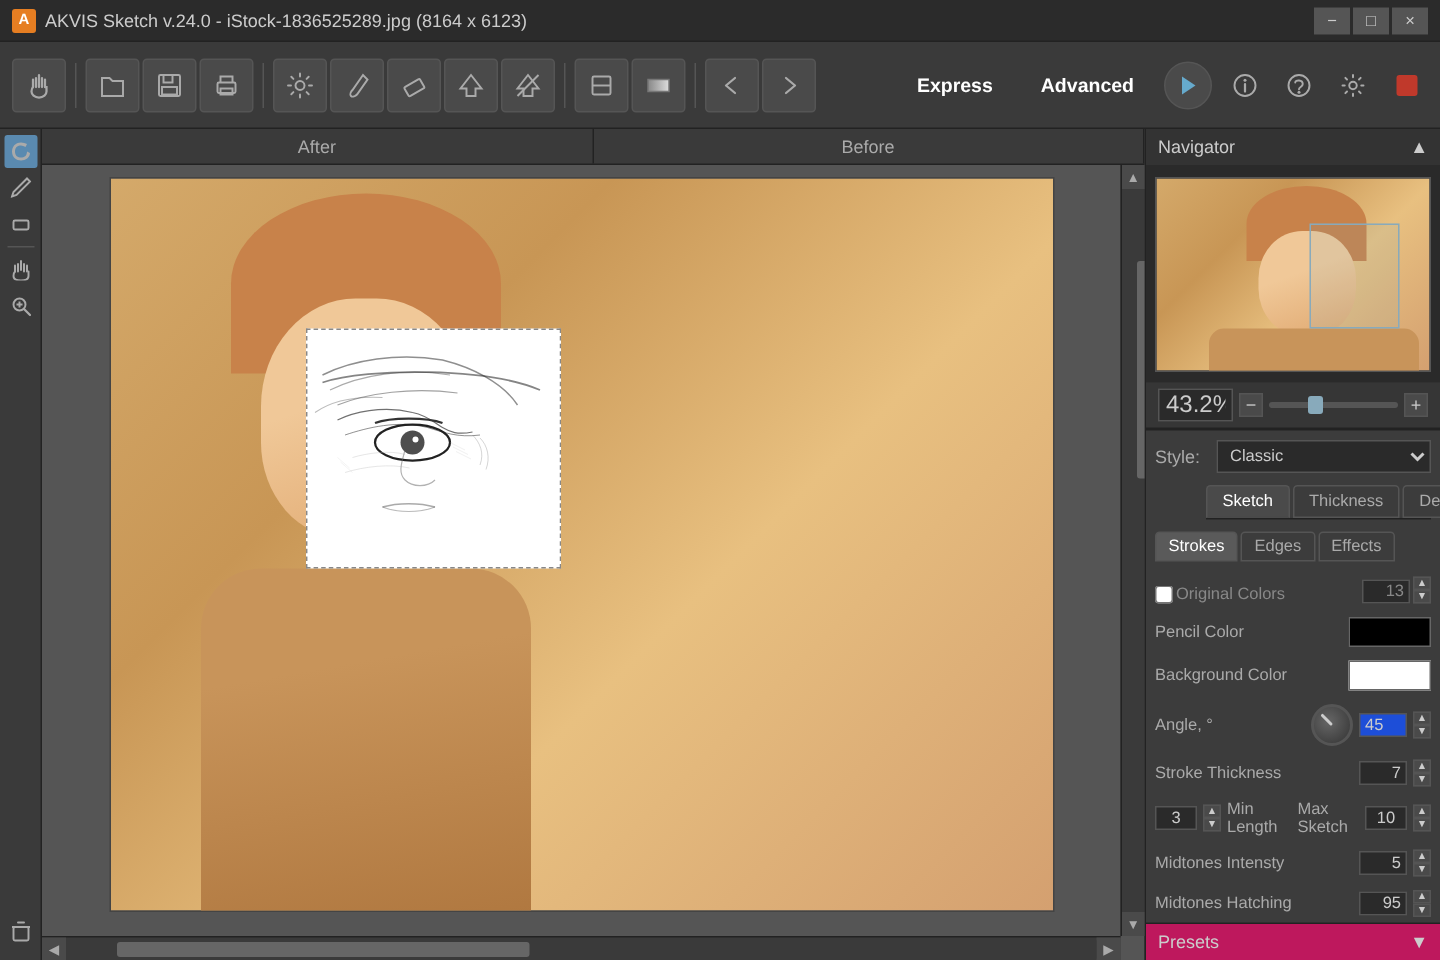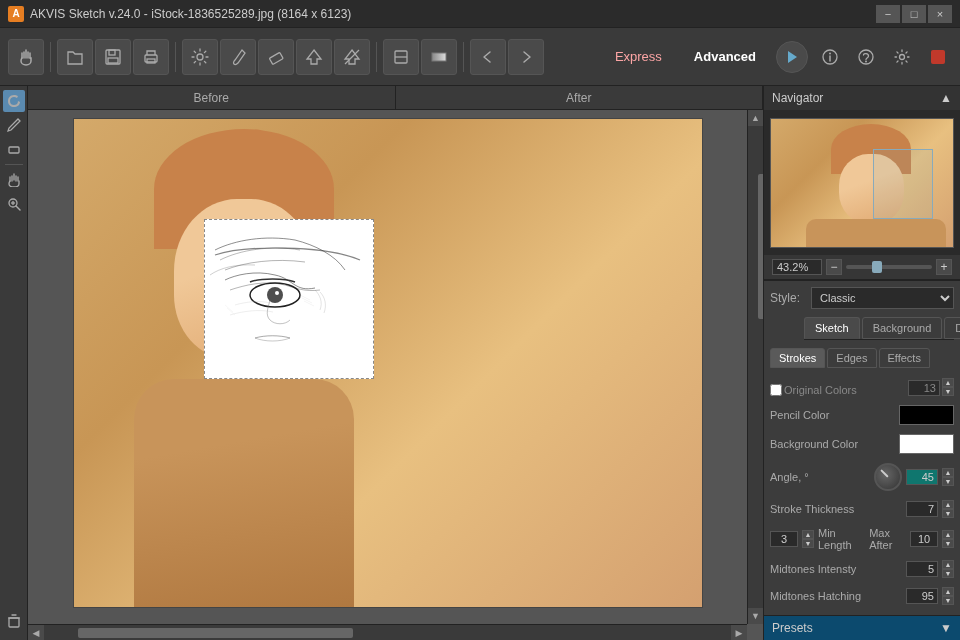--- a/index.html
+++ b/index.html
@@ -11,21 +11,21 @@
     #title-bar .title-icon { width: 16px; height: 16px; background: #e67e22; border-radius: 2px; display: flex; align-items: center; justify-content: center; font-size: 10px; font-weight: bold; color: white; }
     #title-bar .title-text { font-size: 12px; color: #ccc; }
     #title-bar .win-controls { display: flex; gap: 2px; }
     #title-bar .win-btn { width: 24px; height: 18px; background: #555; border: none; color: #ccc; cursor: pointer; font-size: 11px; display: flex; align-items: center; justify-content: center; }
 
     
     #toolbar { background: #3a3a3a; height: 58px; display: flex; align-items: center; padding: 0 8px; gap: 2px; border-bottom: 1px solid #222; }
     .tool-icon { width: 36px; height: 36px; background: #4a4a4a; border: 1px solid #555; border-radius: 3px; display: flex; align-items: center; justify-content: center; cursor: pointer; color: #ccc; font-size: 16px; }
     .tool-sep { width: 1px; height: 30px; background: #555; margin: 0 4px; }
     #toolbar .right-controls { margin-left: auto; display: flex; align-items: center; gap: 8px; }
-    .mode-btn { padding: 4px 12px; background: transparent; border: none; color: #fca5a5; cursor: pointer; font-size: 13px; border-radius: 3px; }
+    .mode-btn { padding: 4px 12px; background: transparent; border: none; color: #ffffff; cursor: pointer; font-size: 13px; border-radius: 3px; font-weight: bold; }
     .mode-btn.active { color: #fff; font-weight: bold; }
     .run-btn { width: 32px; height: 32px; background: #4a4a4a; border: 1px solid #555; border-radius: 50%; display: flex; align-items: center; justify-content: center; cursor: pointer; color: #6ac; }
     .icon-btn { width: 28px; height: 28px; background: transparent; border: none; color: #aaa; cursor: pointer; display: flex; align-items: center; justify-content: center; font-size: 16px; }
 
     
     #main-layout { display: flex; height: calc(640px - 28px - 58px); }
 
     
     #left-toolbar { width: 28px; background: #3a3a3a; border-right: 1px solid #222; display: flex; flex-direction: column; align-items: center; padding: 4px 0; gap: 2px; }
     .left-tool { width: 22px; height: 22px; display: flex; align-items: center; justify-content: center; cursor: pointer; color: #aaa; font-size: 14px; border-radius: 2px; }
@@ -117,32 +117,32 @@
     .color-label { flex: 1; color: #aaa; font-size: 11px; }
     .color-swatch { width: 55px; height: 20px; border: 1px solid #666; cursor: pointer; }
     .color-swatch.black { background: #000; }
     .color-swatch.white { background: #fff; }
 
     
     .angle-row { display: flex; align-items: center; margin-bottom: 5px; gap: 4px; }
     .angle-label { flex: 1; color: #aaa; font-size: 11px; }
     .angle-knob { width: 28px; height: 28px; border-radius: 50%; background: radial-gradient(circle at 40% 40%, #666, #333); border: 2px solid #555; position: relative; display: flex; align-items: center; justify-content: center; cursor: pointer; }
     .angle-line { position: absolute; width: 2px; height: 10px; background: #ccc; border-radius: 1px; transform-origin: bottom center; transform: translateX(-50%) rotate(-45deg); bottom: 50%; left: 50%; }
-    .angle-value { width: 32px; text-align: right; color: #ccc; font-size: 11px; background: #0f766e; border: 1px solid #555; padding: 1px 3px; }
+    .angle-value { width: 32px; color: #ccc; font-size: 11px; background: #1d4ed8; border: 1px solid #555; padding: 1px 3px; }
 
     
     .minmax-row { display: flex; align-items: center; margin-bottom: 5px; gap: 4px; }
     .mini-input { width: 28px; background: #2a2a2a; border: 1px solid #555; color: #ccc; font-size: 11px; padding: 1px 3px; text-align: center; }
     .mini-arrows { display: flex; flex-direction: column; }
     .mini-arrow { width: 12px; height: 9px; background: #4a4a4a; border: 1px solid #555; color: #ccc; font-size: 7px; display: flex; align-items: center; justify-content: center; cursor: pointer; }
     .minmax-label { color: #aaa; font-size: 11px; }
 
     
     #presets-section { border-top: 1px solid #222; }
-    #presets-header { background: #0c4a6e; height: 24px; display: flex; align-items: center; justify-content: space-between; padding: 0 8px; cursor: pointer; }
+    #presets-header { background: #be185d; height: 24px; display: flex; align-items: center; justify-content: space-between; padding: 0 8px; cursor: pointer; }
     #presets-header span { font-size: 12px; color: #ccc; }
 
     
     .canvas-scroll-container { position: relative; flex: 1; overflow: hidden; }
   </style>
 </head>
 <body>
 
 <div id="title-bar">
   <div class="title-left">
@@ -314,22 +314,22 @@
       <svg width="14" height="14" viewBox="0 0 14 14">
           <rect x="2" y="4" width="10" height="9" rx="1" fill="none" stroke="#aaa" stroke-width="1.3"></rect>
           <line x1="1" y1="4" x2="13" y2="4" stroke="#aaa" stroke-width="1.3"></line>
           <path d="M5 1h4" stroke="#aaa" stroke-width="1.3" stroke-linecap="round"></path>
         </svg>
     </div>
   </div>
 
   <div id="canvas-area">
     <div id="canvas-header">
+      <div class="canvas-tab">After</div>
       <div class="canvas-tab">Before</div>
-      <div class="canvas-tab">After</div>
     </div>
     <div class="canvas-scroll-container">
       <div id="image-container">
 
         <div class="photo-wrapper">
           <div class="photo-bg">
 
             <div class="person-hat"></div>
             <div class="person-face" style="background: linear-gradient(160deg,#f0c898 40%,#e0a870 100%); border-radius: 45% 45% 40% 40%;"></div>
 
@@ -404,41 +404,41 @@
       </div>
       <div id="navigator-preview">
         <div class="nav-image">
           <div class="nav-hat"></div>
           <div class="nav-face" style="background: linear-gradient(160deg,#f0c898 40%,#e0a870 100%); border-radius: 45%;"></div>
           <div class="nav-body"></div>
           <div class="nav-viewport-box"></div>
         </div>
       </div>
       <div id="zoom-bar">
-        <input type="text" id="zoom-display" class="zoom-display" style="background: rgb(42, 42, 42); border: 1px solid rgb(85, 85, 85); color: rgb(204, 204, 204); font-size: 11px; padding: 1px 4px; width: 50px;" value="43.2%">
+        <input type="text" id="zoom-display" class="zoom-display" style="background: rgb(42, 42, 42); border: 1px solid rgb(85, 85, 85); color: rgb(204, 204, 204); font-size: 16px; padding: 1px 4px; width: 50px;" value="43.2%">
         <div class="zoom-btn">−</div>
         <div class="zoom-slider">
           <div class="zoom-slider-thumb"></div>
         </div>
         <div class="zoom-btn">+</div>
       </div>
     </div>
 
     <div id="settings-panel">
 
       <div class="style-row">
         <label>Style:</label>
         <select class="style-select">
           <option>Classic</option>
         </select>
       </div>
 
       <div class="tab-row">
         <button class="tab-btn active">Sketch</button>
-        <button class="tab-btn">Background</button>
+        <button class="tab-btn">Thickness</button>
         <button class="tab-btn">Decoration</button>
       </div>
 
       <div class="sub-tab-row">
         <button class="sub-tab-btn active">Strokes</button>
         <button class="sub-tab-btn">Edges</button>
         <button class="sub-tab-btn">Effects</button>
       </div>
 
       <div class="checkbox-row">
@@ -483,21 +483,21 @@
       </div>
 
       <div class="minmax-row">
         <input class="mini-input" type="text" value="3" style="">
         <div class="mini-arrows">
           <div class="mini-arrow">▲</div>
           <div class="mini-arrow">▼</div>
         </div>
         <span class="minmax-label">Min Length</span>
         <span style="flex:1;"></span>
-        <span class="minmax-label">Max After</span>
+        <span class="minmax-label">Max Sketch</span>
         <input class="mini-input" type="text" value="10" style="">
         <div class="mini-arrows">
           <div class="mini-arrow">▲</div>
           <div class="mini-arrow">▼</div>
         </div>
       </div>
 
       <div class="setting-row">
         <span class="setting-label">Midtones Intensty</span>
         <span class="setting-value">5</span>

